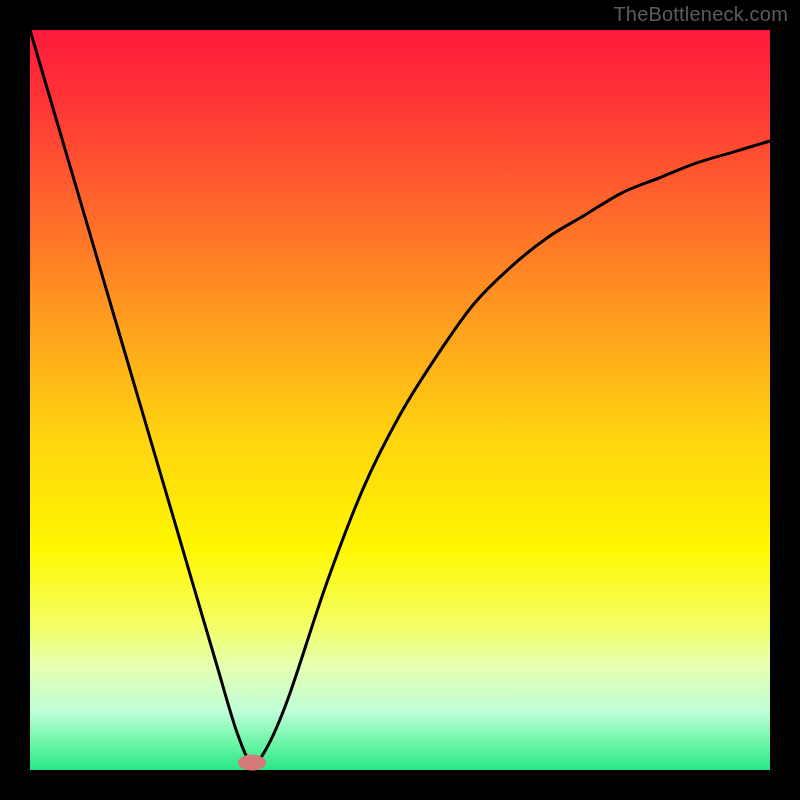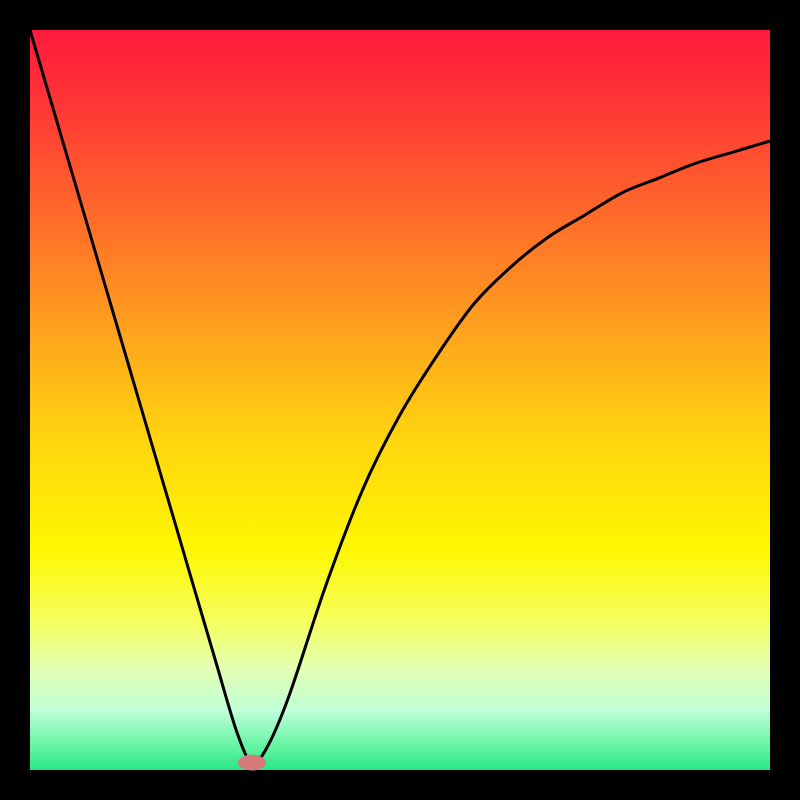--- a/index.html
+++ b/index.html
@@ -24,20 +24,21 @@
     letter-spacing: 0.2px;
   }
   svg {
     display: block;
   }
 </style>
 </head>
 <body>
 
 <div class="chart-container">
+  <div class="attribution">TheBottleneck.com</div>
   <svg id="chart-svg" width="800" height="800">
     <defs>
       <linearGradient id="bgGrad" x1="0" y1="0" x2="0" y2="1">
           <stop offset="0%" stop-color="#ff1a3c"></stop>
           <stop offset="10%" stop-color="#ff3636"></stop>
           <stop offset="25%" stop-color="#ff6a2a"></stop>
           <stop offset="40%" stop-color="#ffa01e"></stop>
           <stop offset="55.00000000000001%" stop-color="#ffd40f"></stop>
           <stop offset="70%" stop-color="#fff700"></stop>
           <stop offset="80%" stop-color="#f5ff60"></stop>

